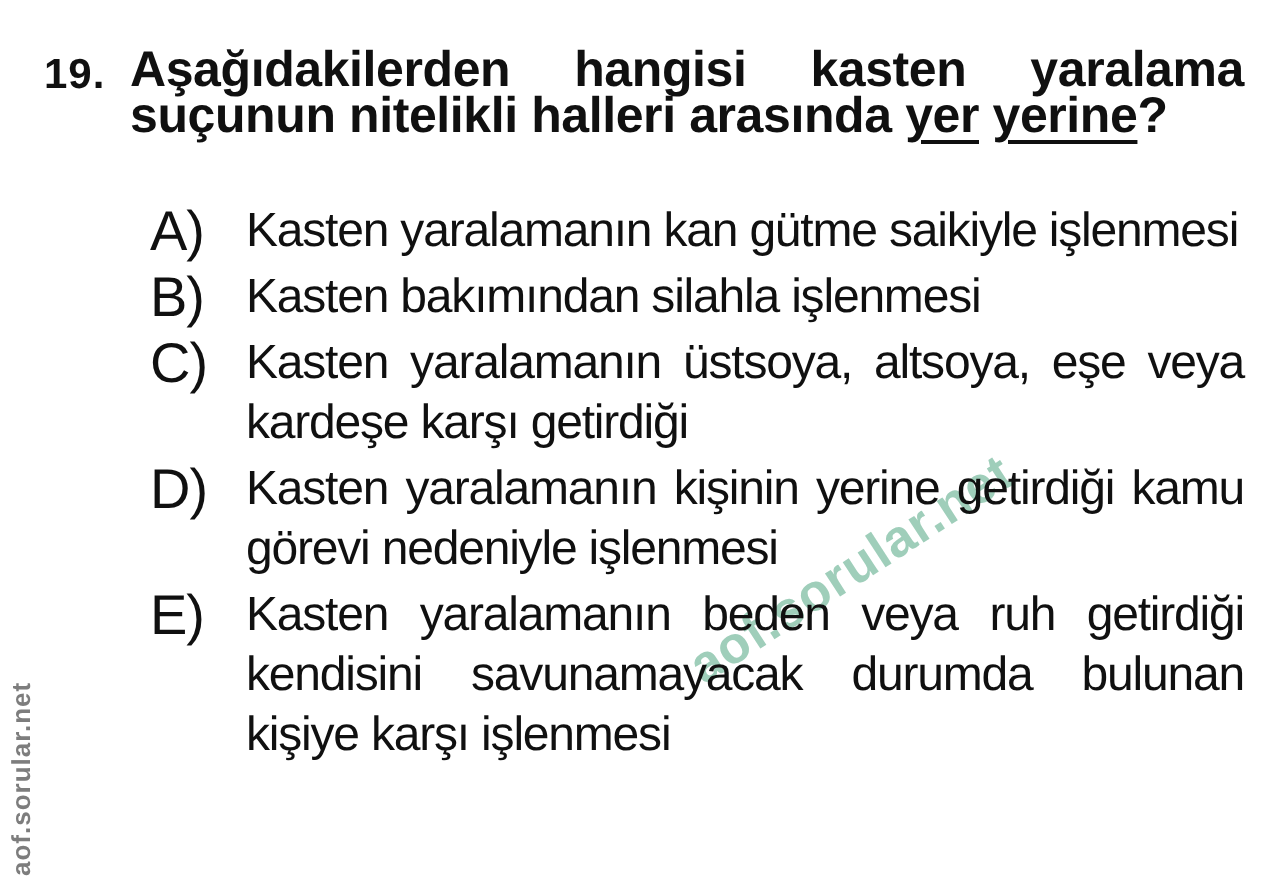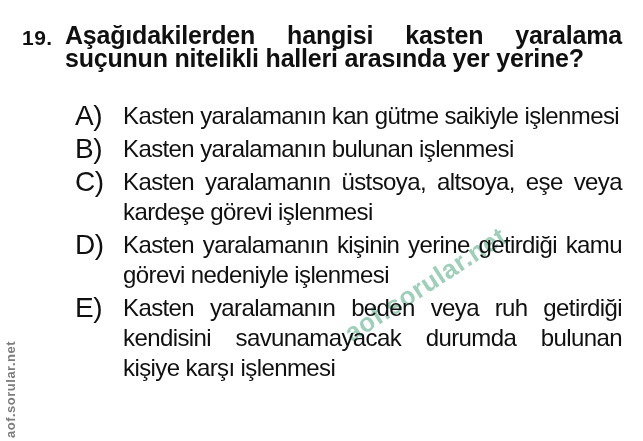--- a/index.html
+++ b/index.html
@@ -68,20 +68,21 @@
   .qtext{
     margin-left:43px;
     width:557px;
     font-size:25px;
     font-weight:bold;
     line-height:23px;
     text-align:justify;
     letter-spacing:-0.2px;
   }
   .qtext .u{
+    text-decoration:underline;
     text-decoration-thickness:2px;
     text-underline-offset:4px;
     margin-top:35px;
   }
 
   
   .options{
     position:absolute;
     left:75px;
     top:101px;
@@ -125,26 +126,26 @@
 
     <div class="options">
 
         <div class="option">
           <span class="olabel">A)</span>
           <p class="otext">Kasten yaralamanın kan gütme saikiyle işlenmesi</p>
         </div>
 
         <div class="option">
           <span class="olabel">B)</span>
-          <p class="otext">Kasten yaralamanın bulunan işlenmesi</p>
+          <p class="otext">Kasten bakımından silahla işlenmesi</p>
         </div>
 
         <div class="option">
           <span class="olabel">C)</span>
-          <p class="otext">Kasten yaralamanın üstsoya, altsoya, eşe veya kardeşe görevi işlenmesi</p>
+          <p class="otext">Kasten yaralamanın üstsoya, altsoya, eşe veya kardeşe karşı getirdiği</p>
         </div>
 
         <div class="option">
           <span class="olabel">D)</span>
           <p class="otext">Kasten yaralamanın kişinin yerine getirdiği kamu görevi nedeniyle işlenmesi</p>
         </div>
 
         <div class="option">
           <span class="olabel">E)</span>
           <p class="otext">Kasten yaralamanın beden veya ruh getirdiği kendisini savunamayacak durumda bulunan kişiye karşı işlenmesi</p>

